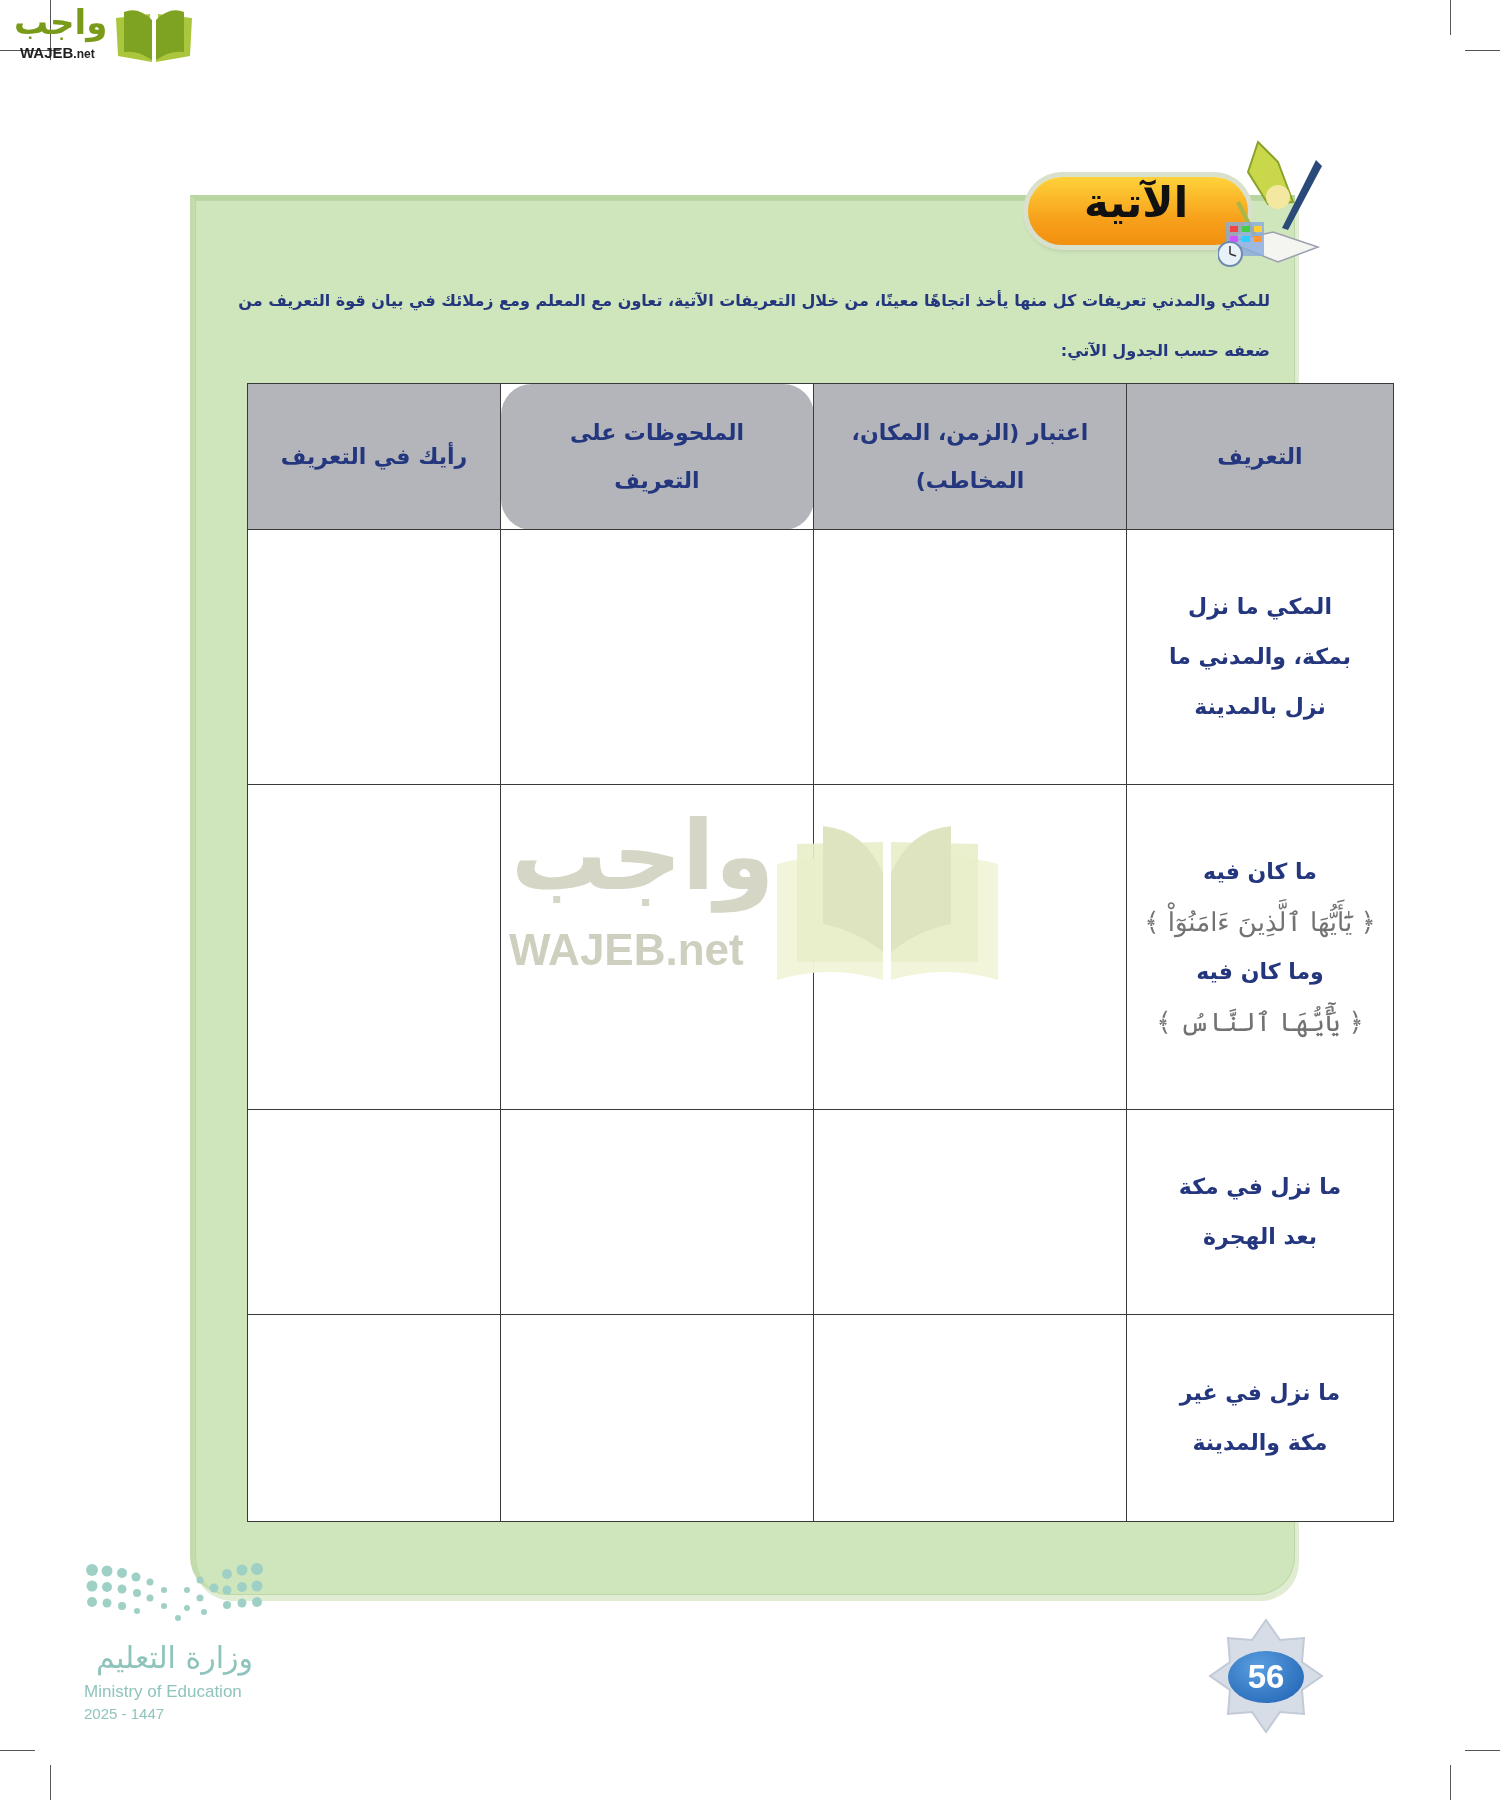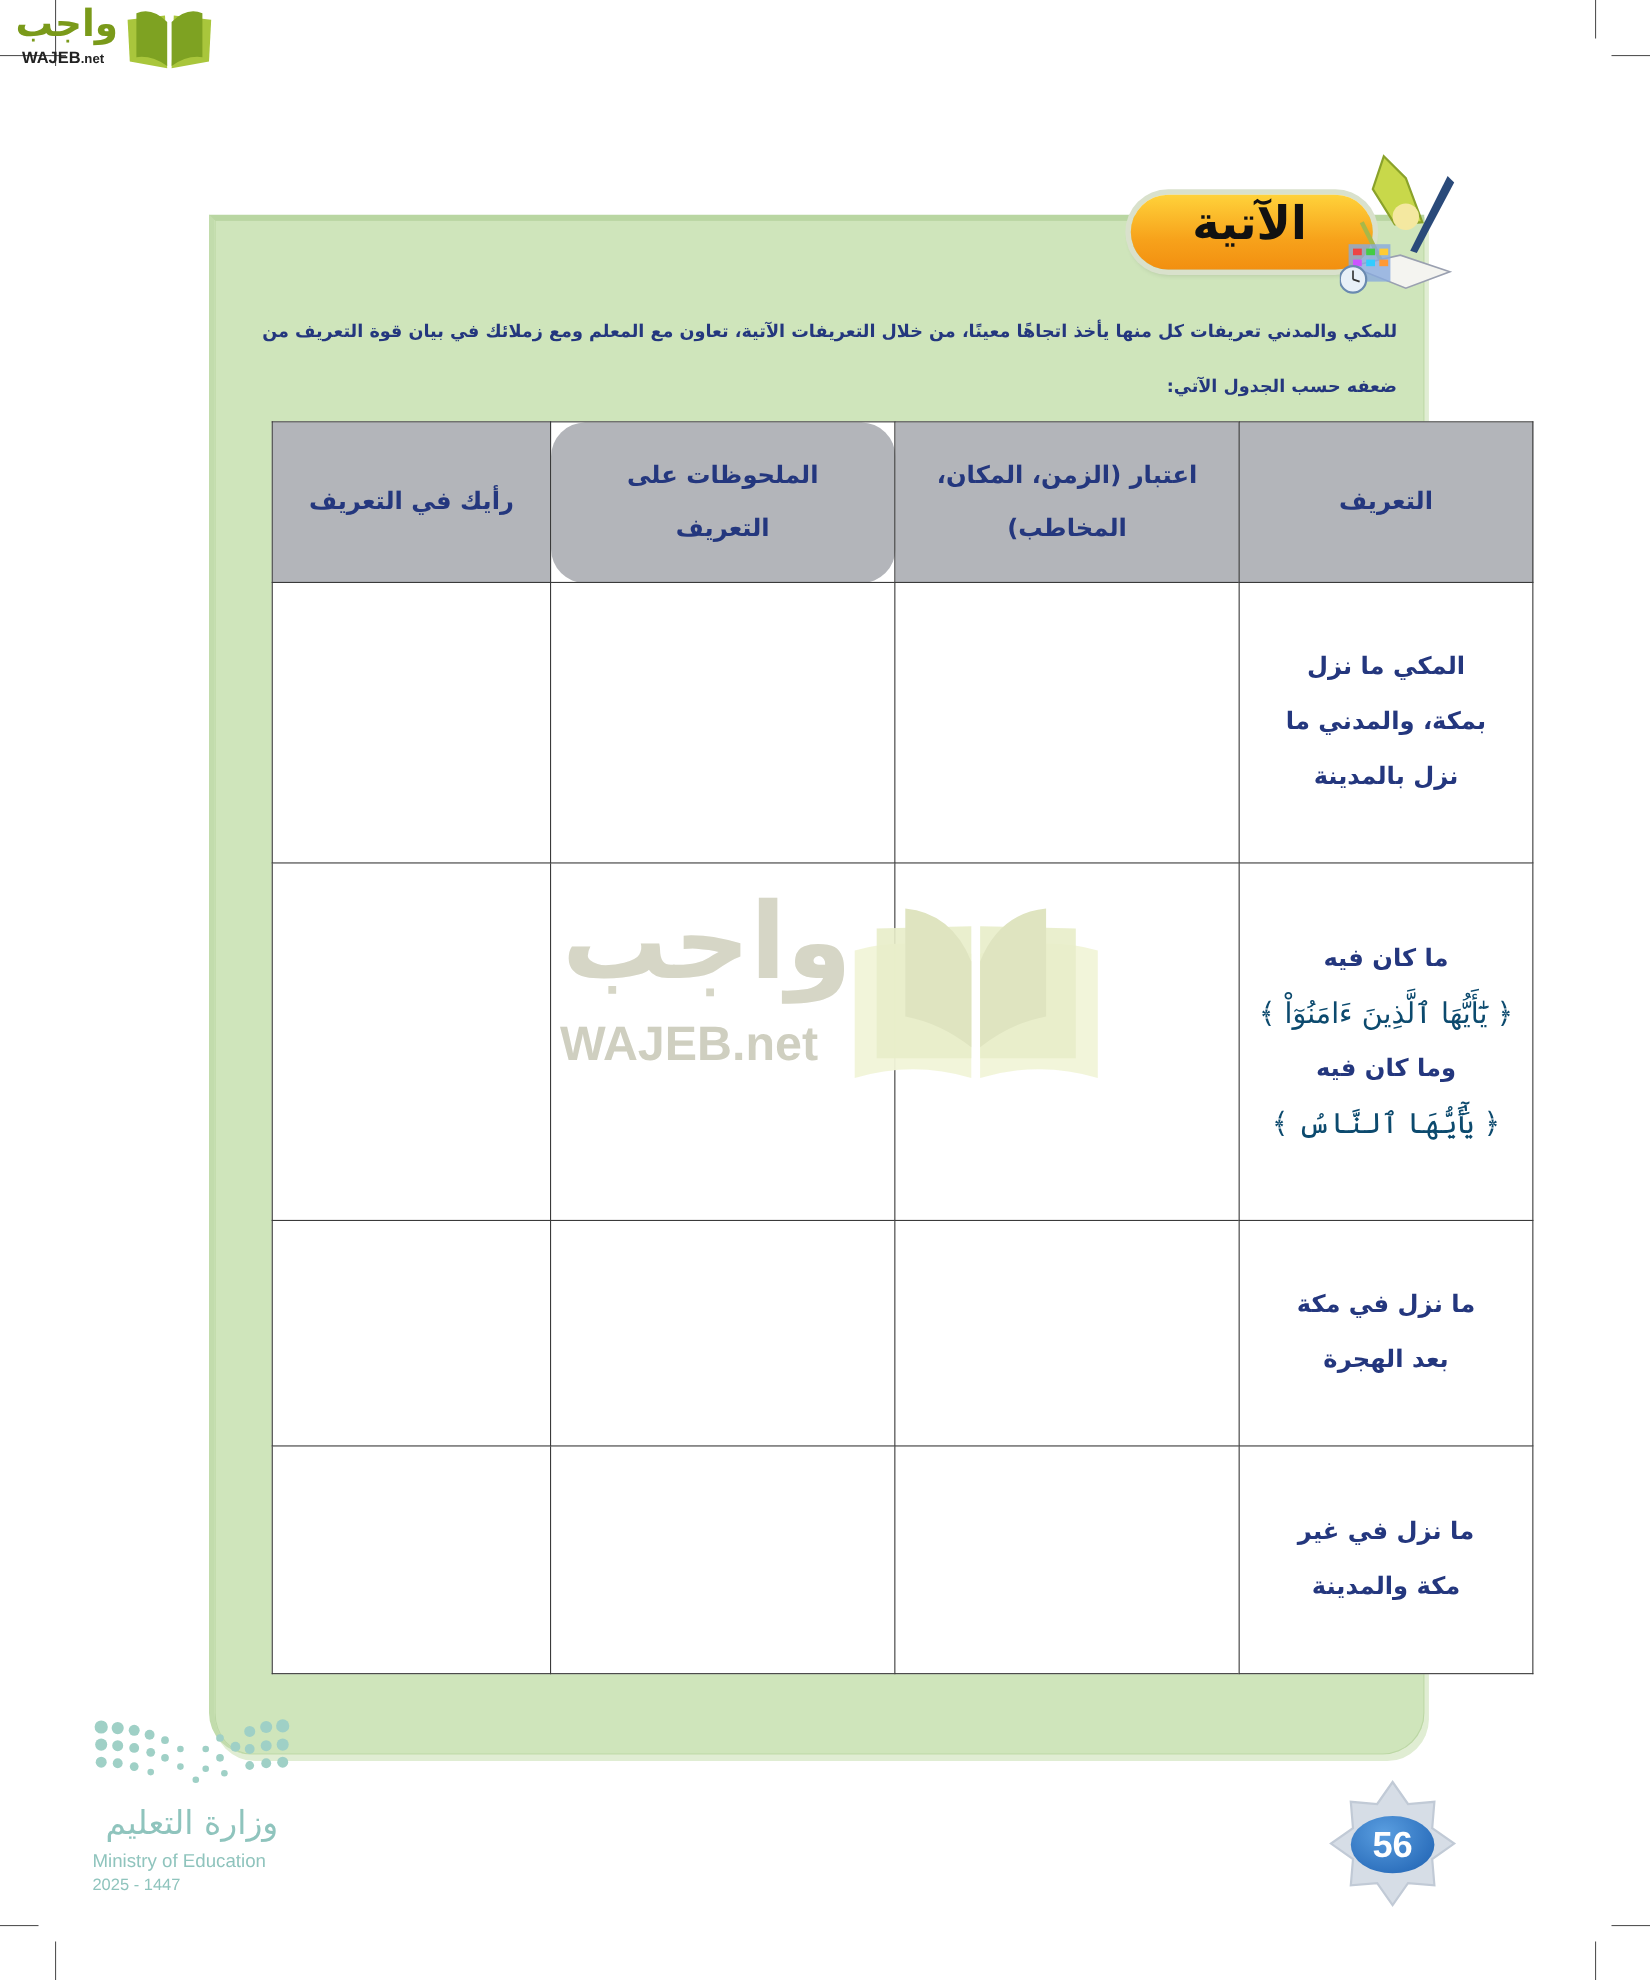--- a/index.html
+++ b/index.html
@@ -54,21 +54,21 @@
     background: #ffffff;
   }
   .tbl th, .tbl td { border: 1.5px solid #3a3a3a; padding: 0; }
   .tbl th {
     background: #b3b5ba; height: 145px; color: #24377e;
     font-size: 22px; font-weight: bold; line-height: 48px; text-align: center;
   }
   .tbl td { vertical-align: middle; text-align: center; color: #24377e; font-size: 22px; font-weight: bold; line-height: 50px; }
   .c1 { width: 266px; } .c2 { width: 252px; } .c3 { width: 252px; } .c4 { width: 252px; }
   .r1 { height: 255px; } .r2 { height: 325px; } .r3 { height: 205px; } .r4 { height: 207px; }
-  .quran { color: #0c4a6e; font-weight: normal; font-size: 26px; font-family: "DejaVu Serif", serif; }
+  .quran { color: #737373; font-weight: normal; font-size: 26px; font-family: "DejaVu Serif", serif; }
   .cell-line { display: block; }
 
   
   .watermark { position: absolute; left: 505px; top: 812px; width: 500px; height: 180px; pointer-events: none; }
   .watermark .ar { position: absolute; left: 6px; top: -12px; font-size: 96px; font-weight: bold; color: #d6d6c6; direction: rtl; }
   .watermark .en { position: absolute; left: 4px; top: 113px; font-size: 44px; font-weight: bold; color: #cfcfc0; font-family: "Liberation Sans", sans-serif; }
   .watermark svg { position: absolute; left: 270px; top: 0; }
 
   
   .ministry { position: absolute; left: 82px; top: 1560px; width: 200px; height: 170px; }

